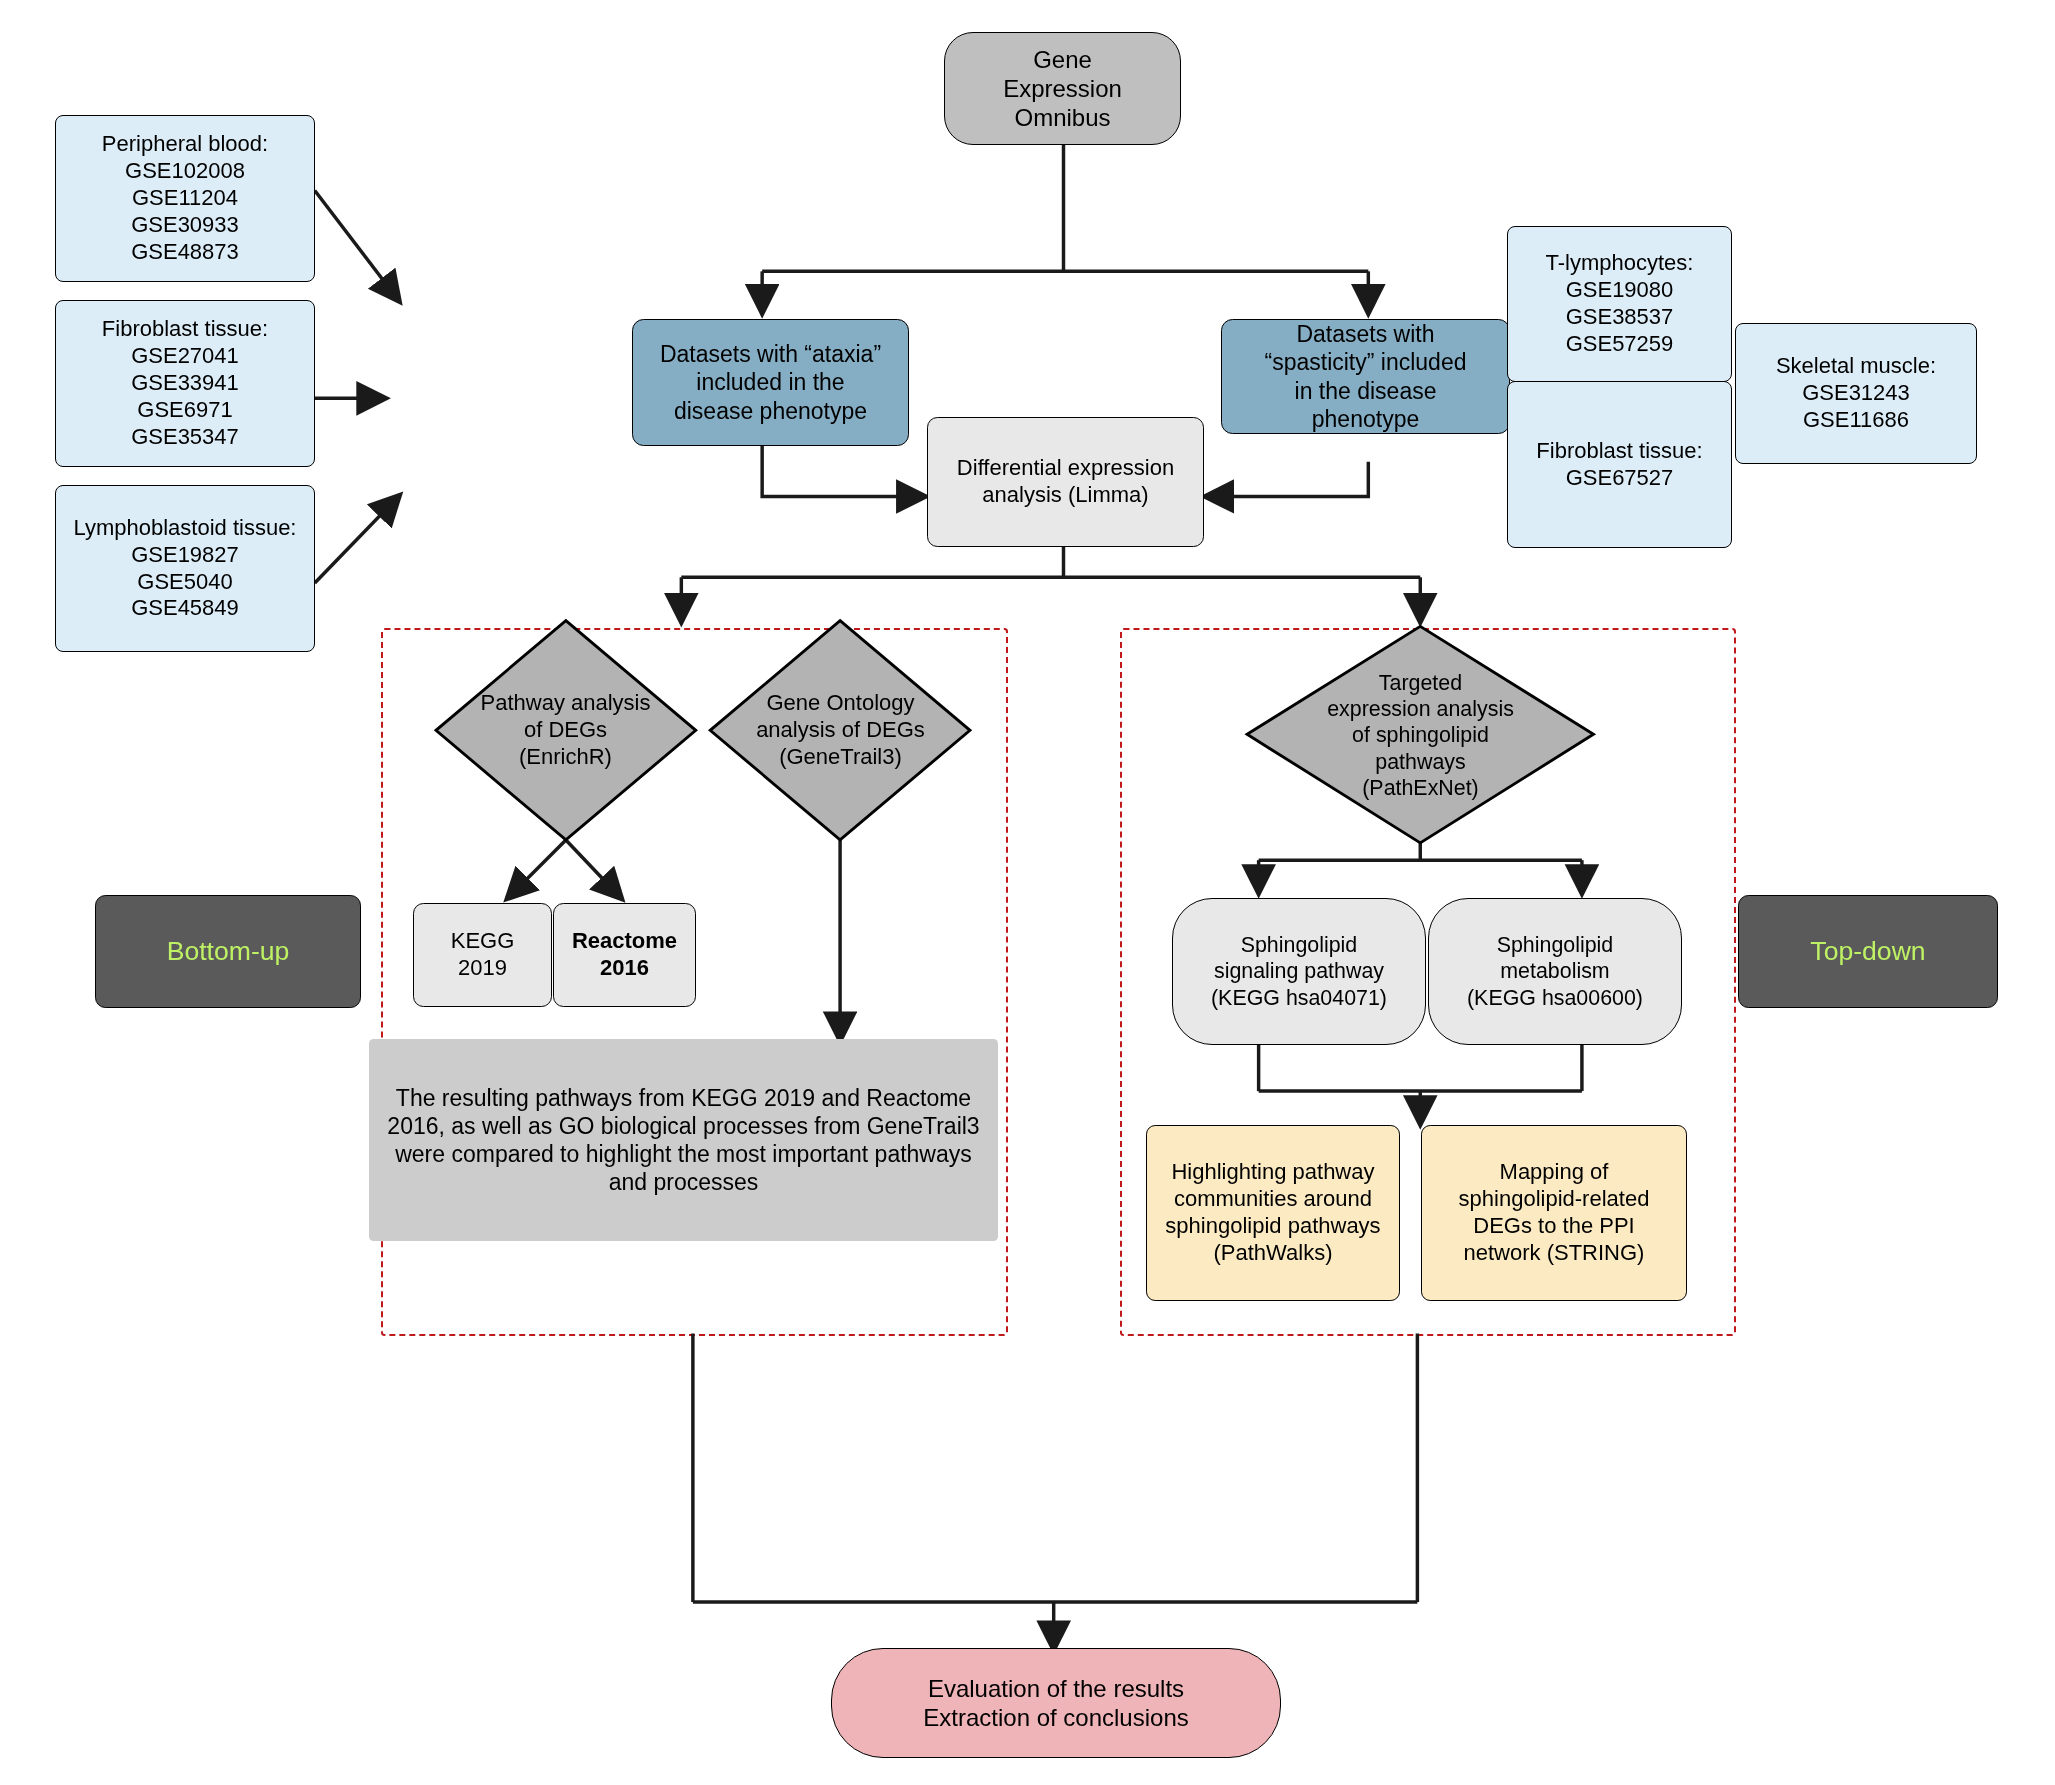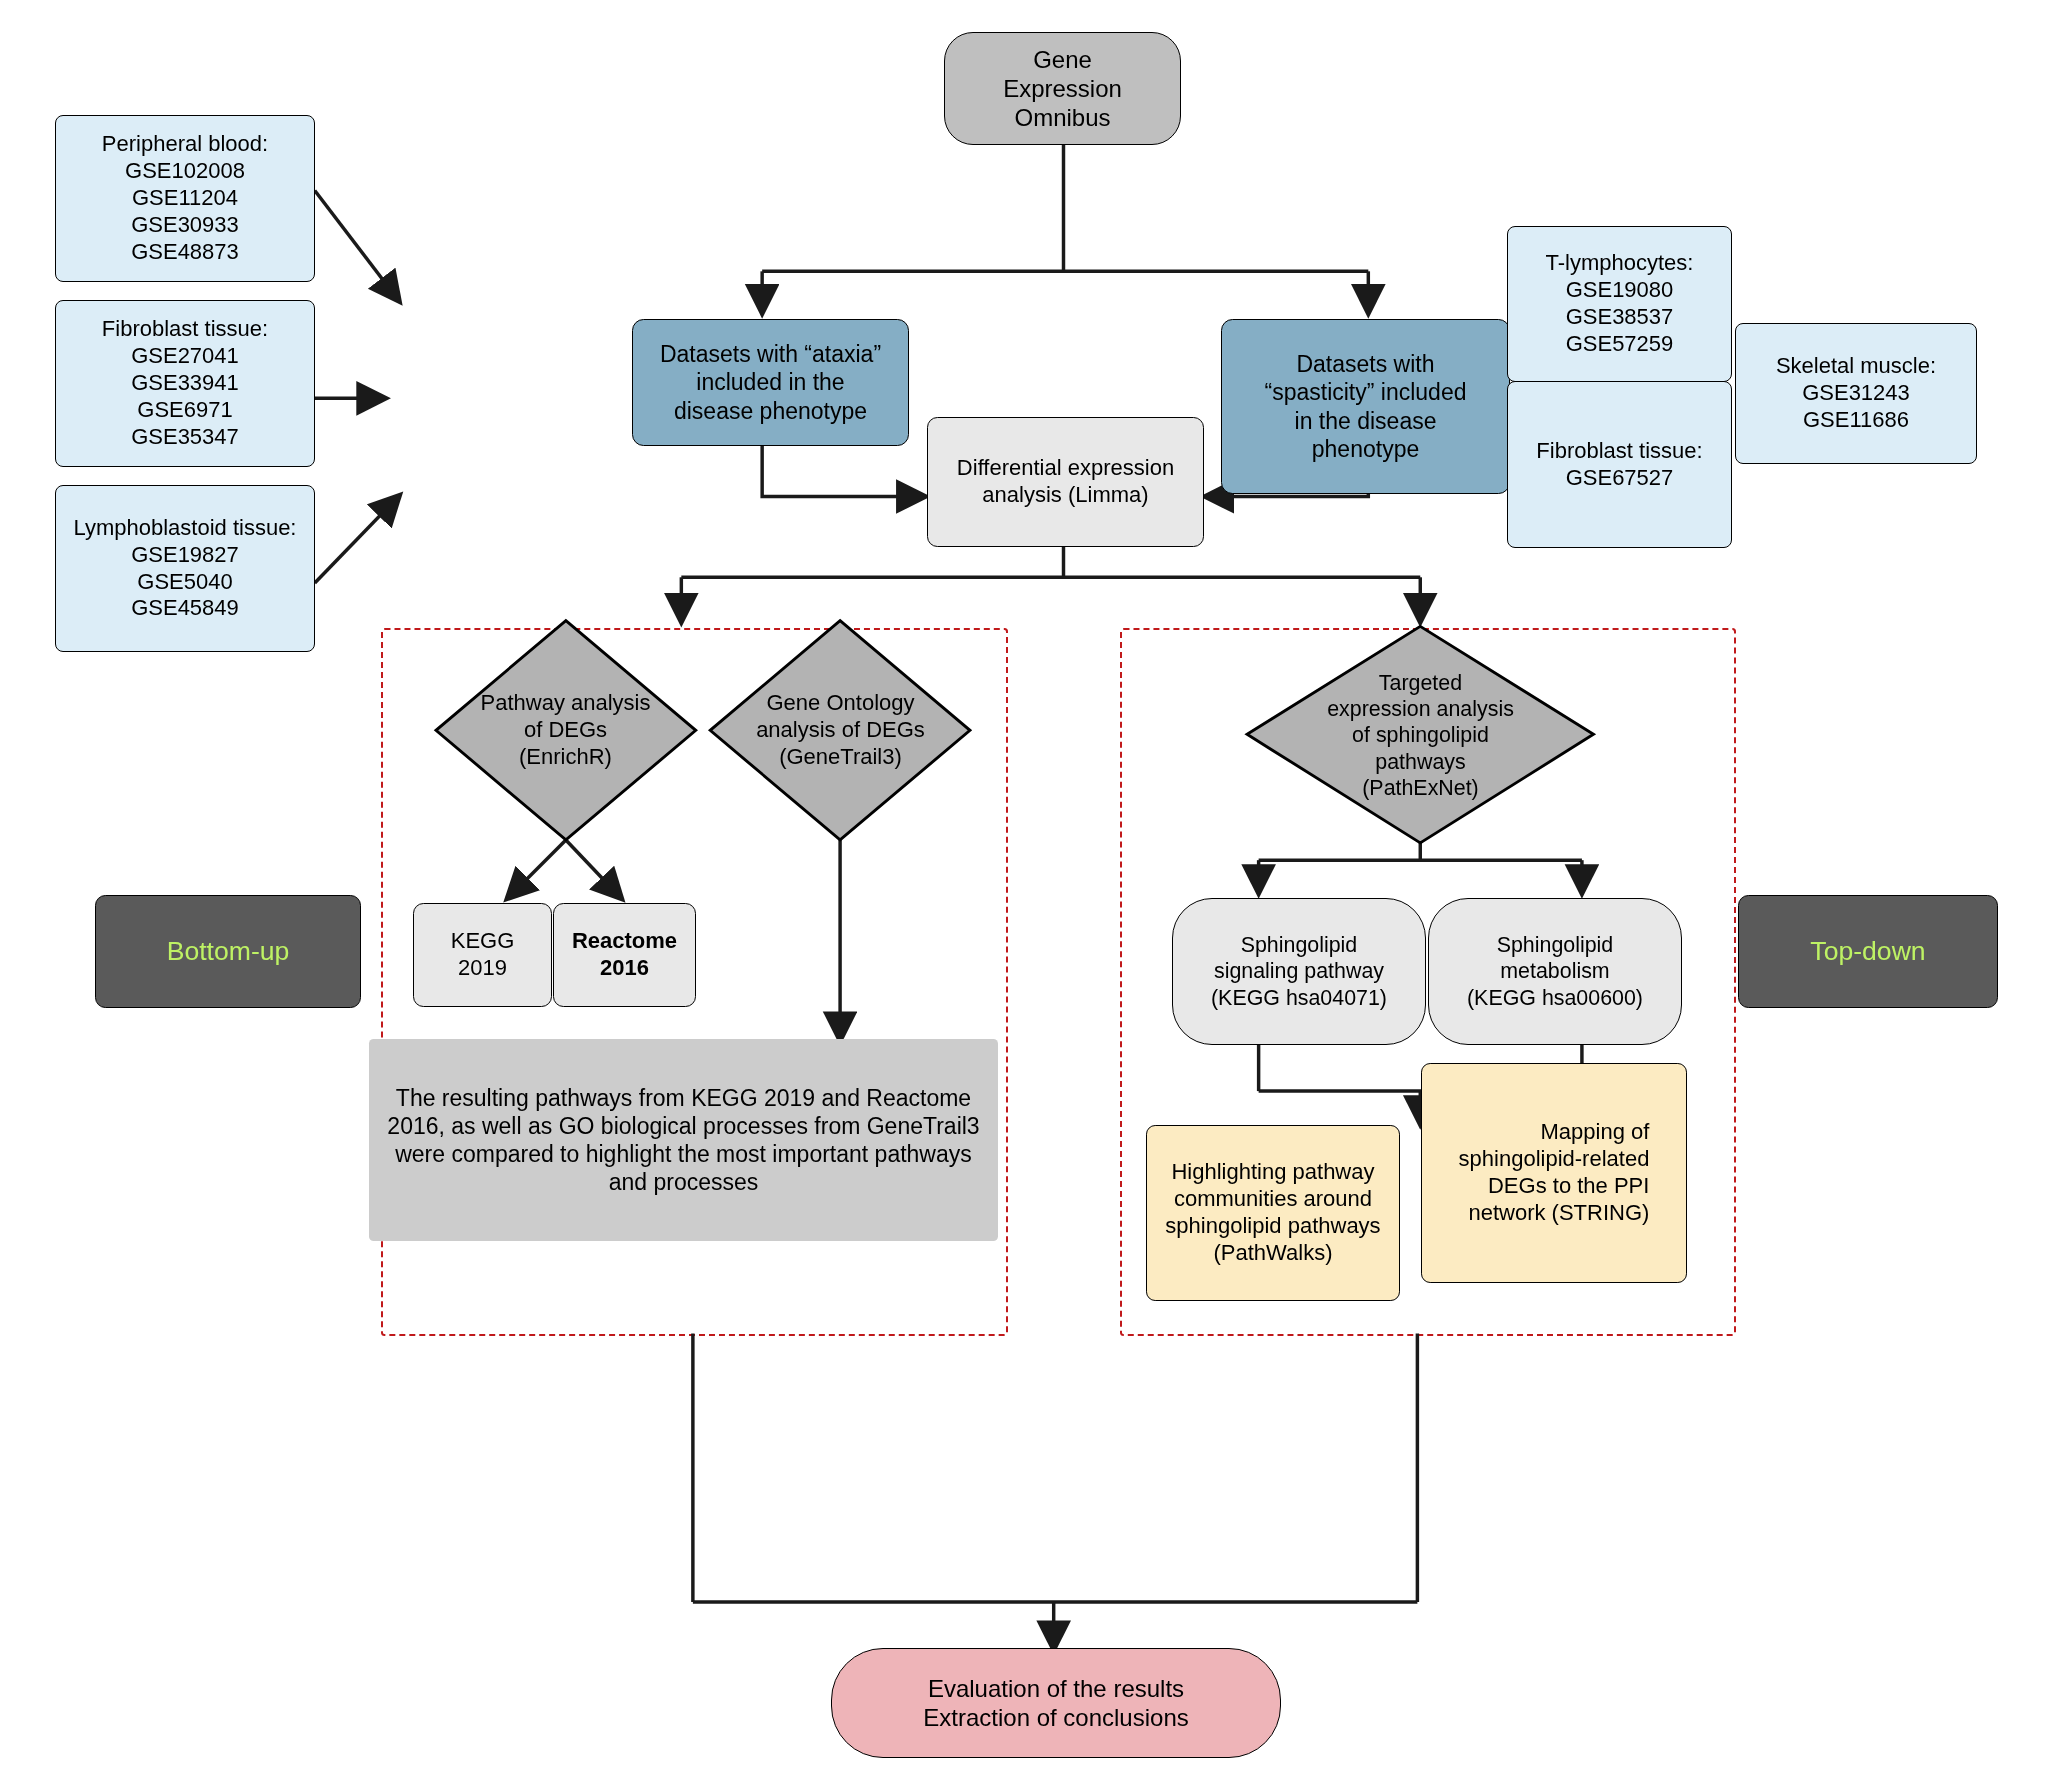--- a/index.html
+++ b/index.html
@@ -118,21 +118,21 @@
   <div class="node tissue" style="left:55px;top:485px;width:260px;height:167px;">Lymphoblastoid tissue:
 GSE19827
 GSE5040
 GSE45849</div>
 
 
   <div class="node dataset" style="left:632px;top:319px;width:277px;height:127px;">Datasets with “ataxia”
 included in the
 disease phenotype</div>
 
-  <div class="node dataset" style="left:1221px;top:319px;width:289px;height:175px;">Datasets with
+  <div class="node dataset" style="left:1221px;top:319px;width:289px;height:115px;">Datasets with
 “spasticity” included
 in the disease
 phenotype</div>
 
   <div class="node tissue" style="left:1507px;top:226px;width:225px;height:156px;">T-lymphocytes:
 GSE19080
 GSE38537
 GSE57259</div>
 
   <div class="node tissue" style="left:1507px;top:381px;width:225px;height:167px;">Fibroblast tissue:
@@ -173,21 +173,21 @@
 
   <div class="node procround" style="left:1428px;top:898px;width:254px;height:147px;">Sphingolipid
 metabolism
 (KEGG hsa00600)</div>
 
   <div class="node yellow" style="left:1146px;top:1125px;width:254px;height:176px;">Highlighting pathway
 communities around
 sphingolipid pathways
 (PathWalks)</div>
 
-  <div class="node yellow" style="left:1421px;top:1063px;width:266px;height:220px;text-align:right;">Mapping of
+  <div class="node yellow" style="left:1421px;top:1125px;width:266px;height:176px;">Mapping of
 sphingolipid-related
 DEGs to the PPI
 network (STRING)</div>
 
   <div class="node chip" style="left:95px;top:895px;width:266px;height:113px;">Bottom-up</div>
 
   <div class="node chip" style="left:1738px;top:895px;width:260px;height:113px;">Top-down</div>
 
   <div class="node pink" style="left:831px;top:1648px;width:450px;height:110px;">Evaluation of the results
 Extraction of conclusions</div>

